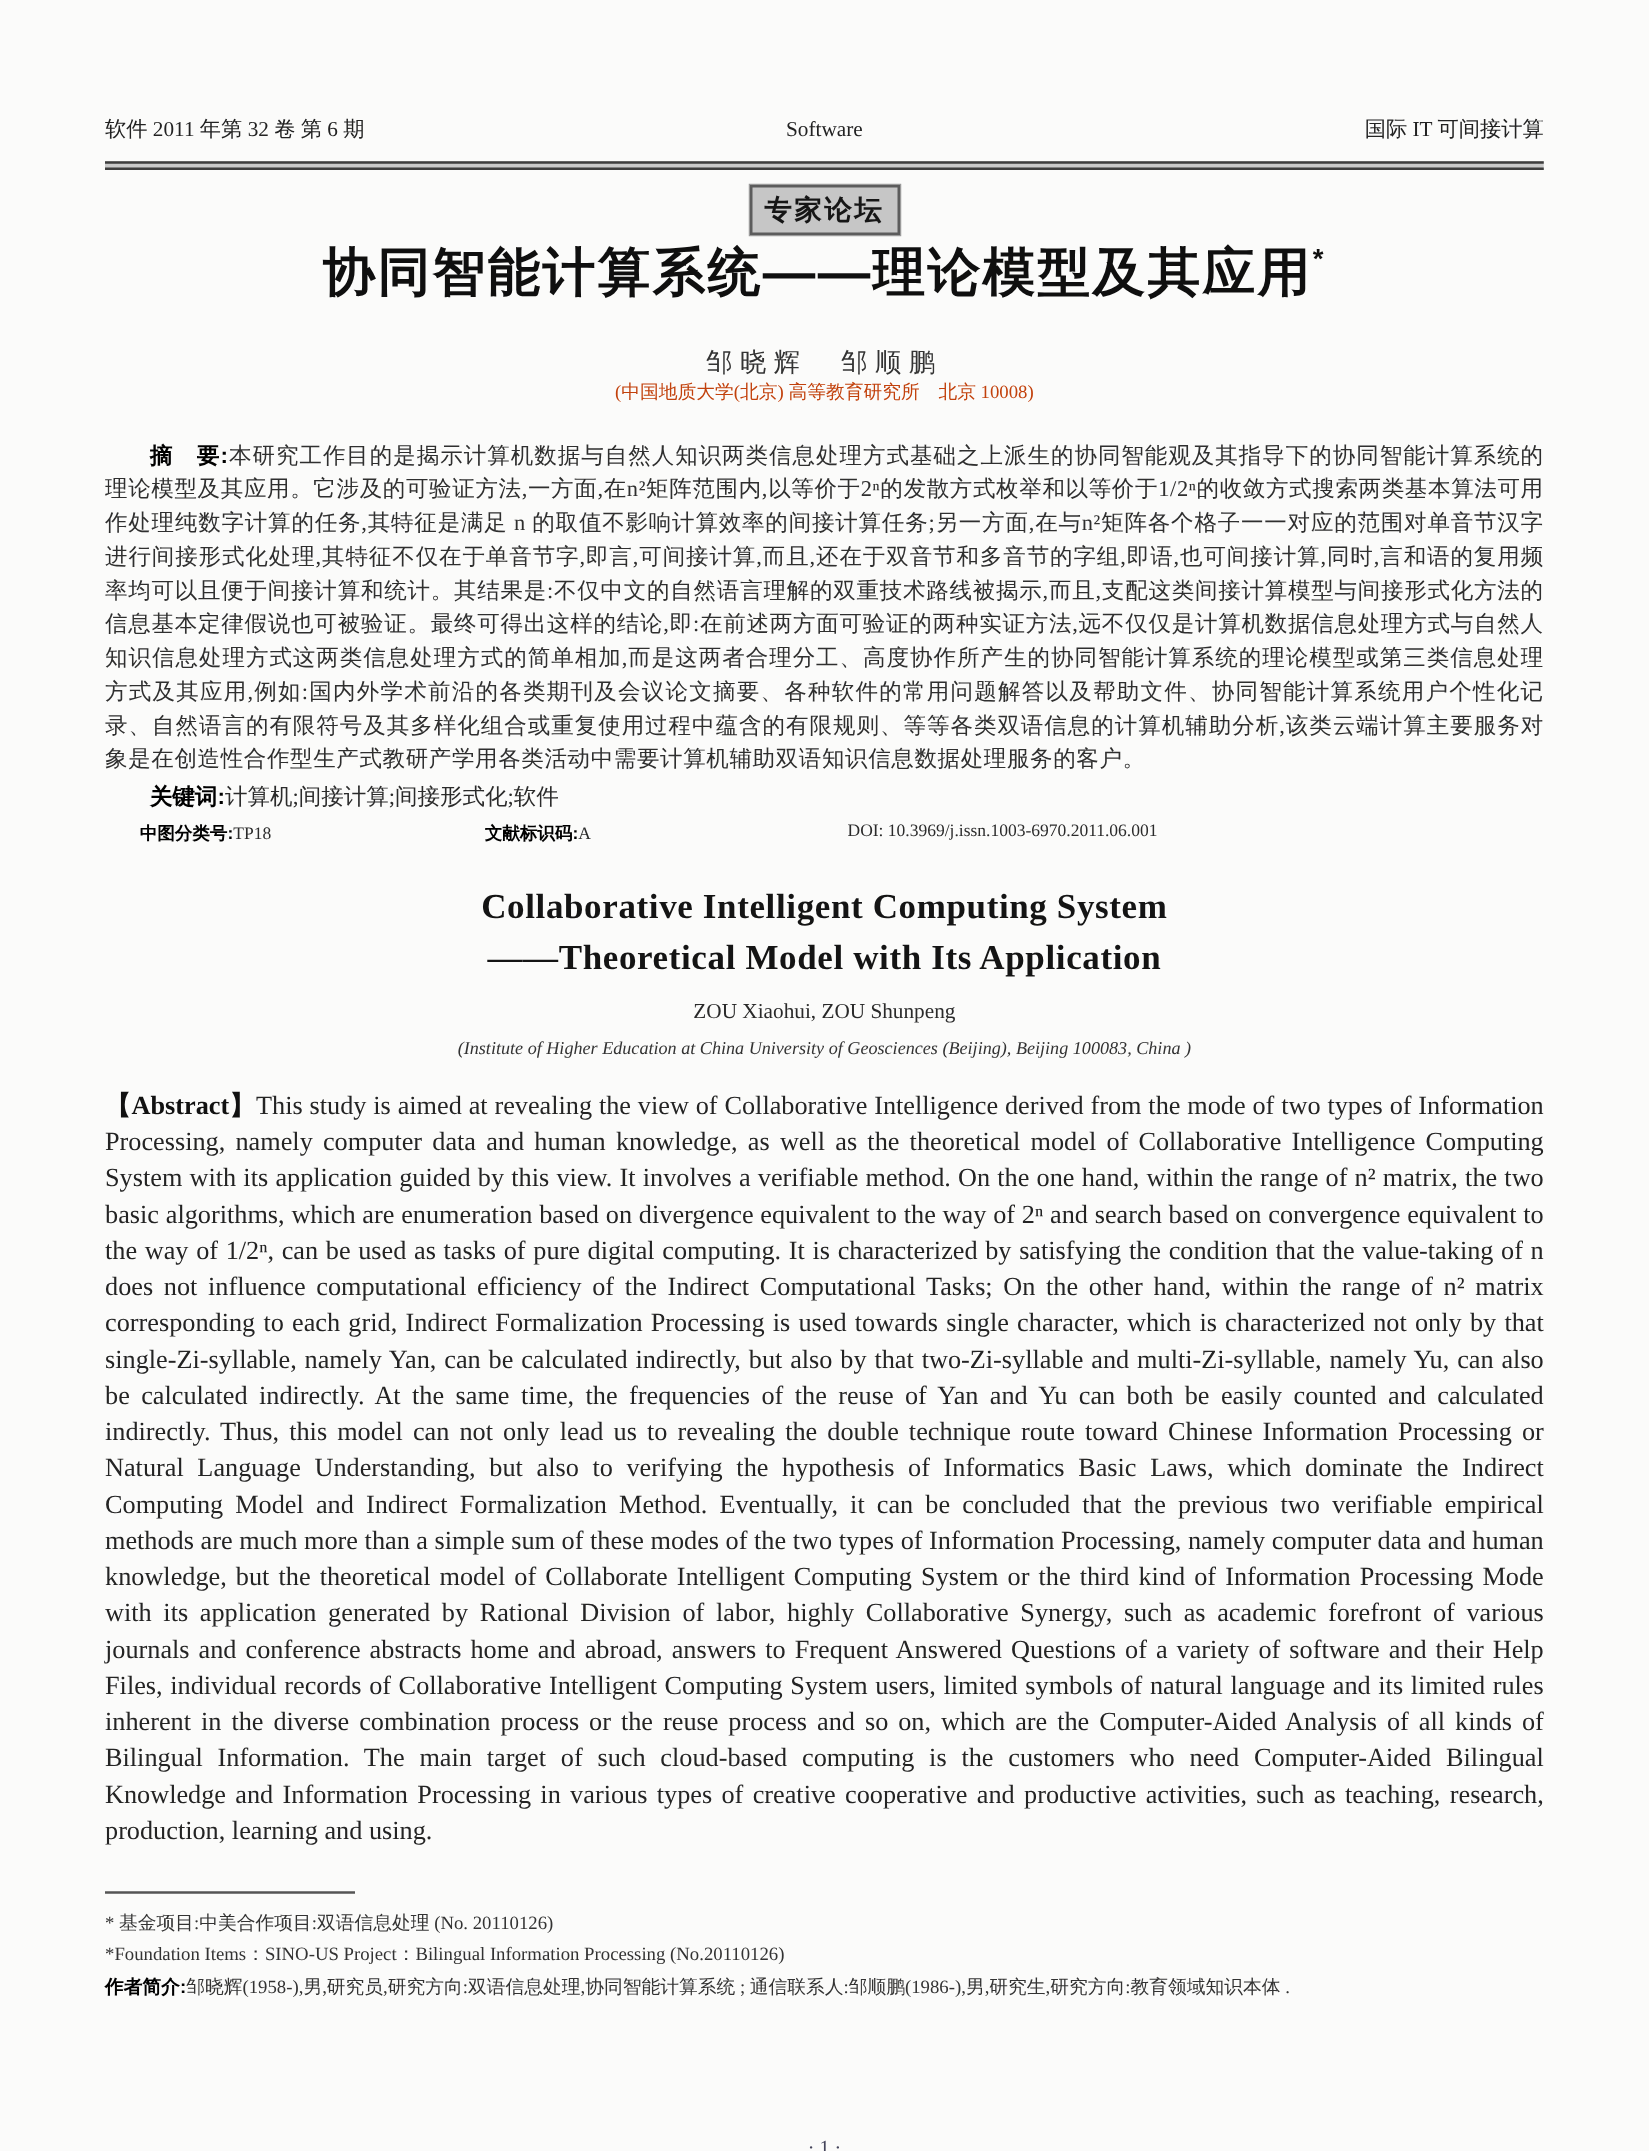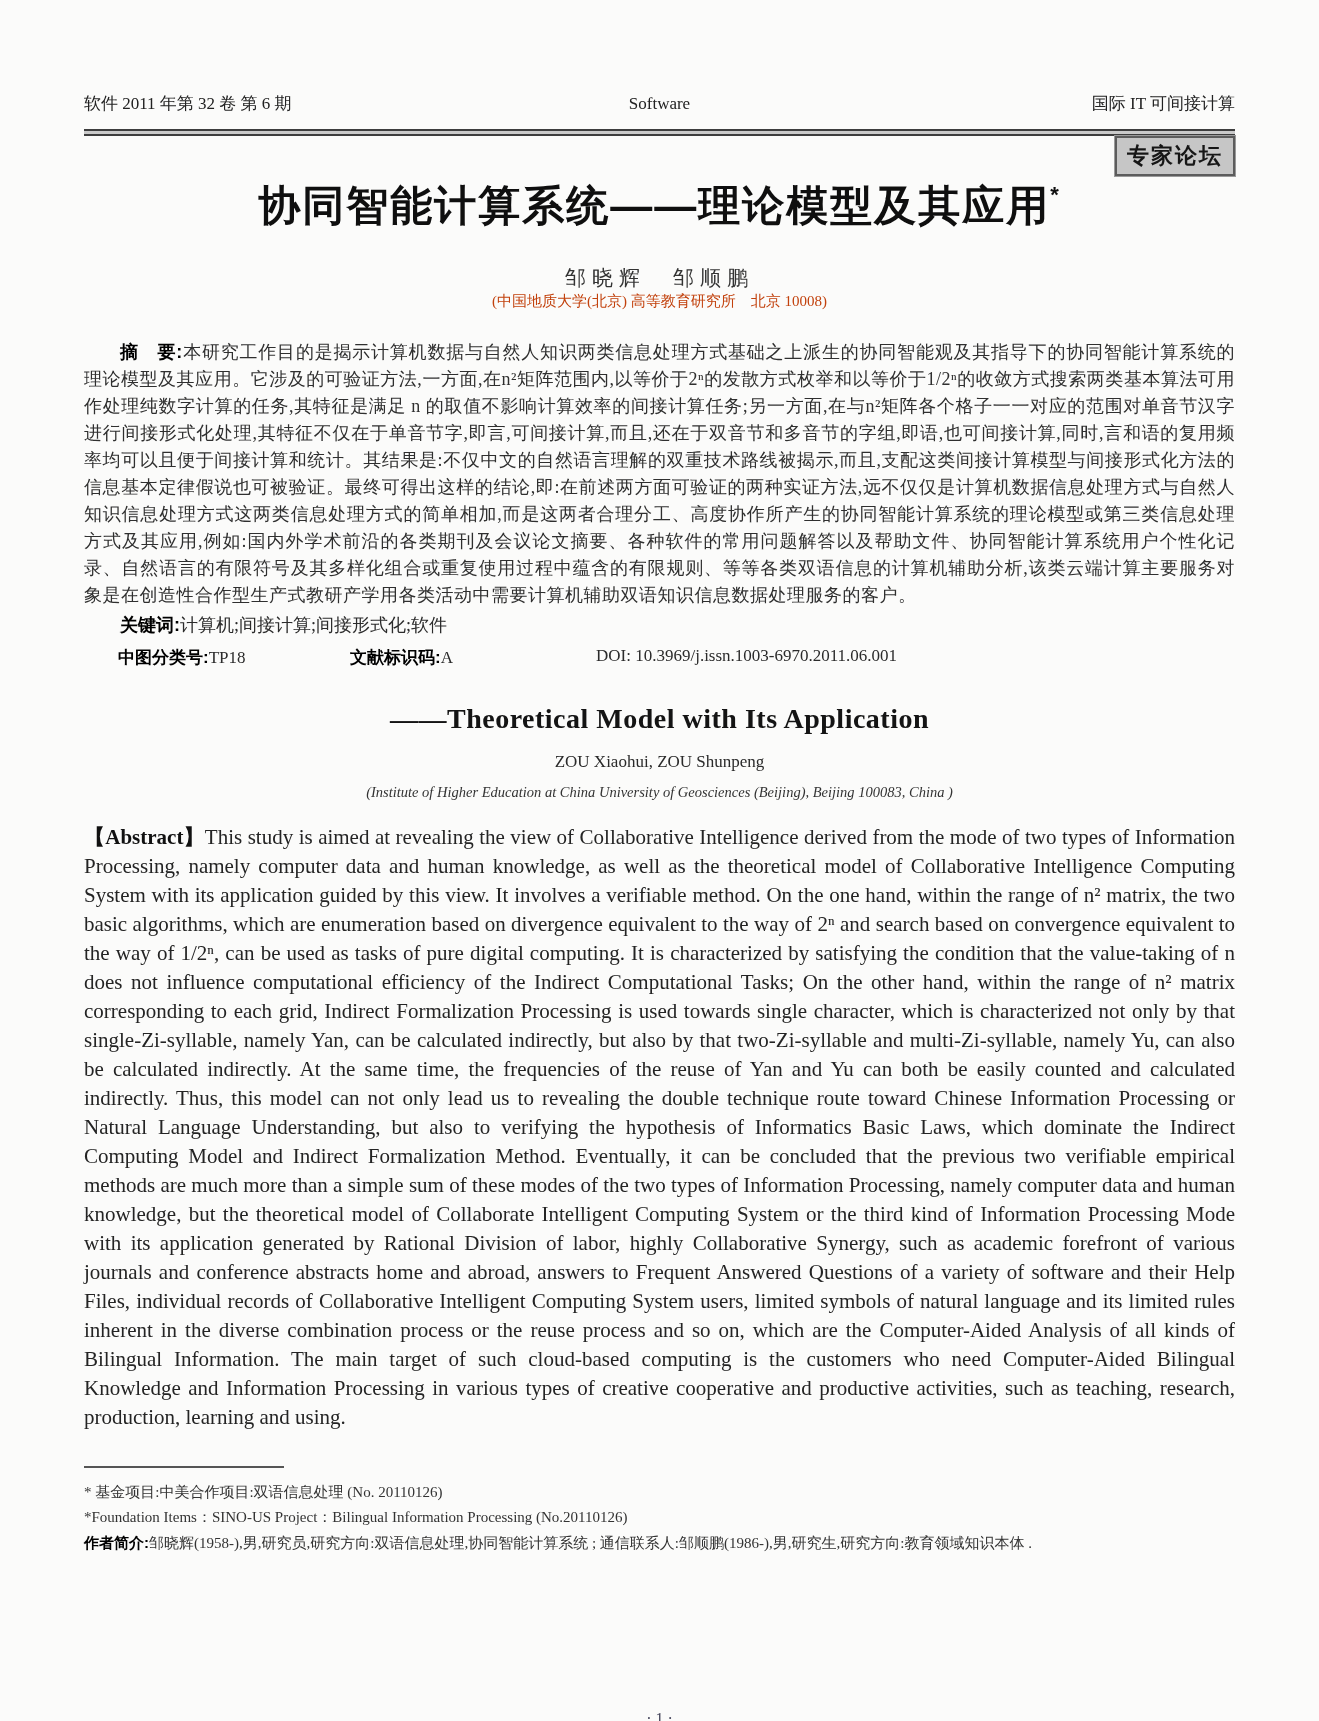--- a/index.html
+++ b/index.html
@@ -12,36 +12,36 @@
   .page{box-sizing:border-box;height:100%;padding:0 84px;position:relative;}
 
   
   .journal-header{display:flex;align-items:baseline;padding-top:92px;font-size:17px;color:#222;}
   .jh-left{width:33%;text-align:left;}
   .jh-center{width:34%;text-align:center;}
   .jh-right{width:33%;text-align:right;}
   .header-rule{margin-top:14px;height:3px;background:#c9c9c9;border-top:2px solid #3d3d3d;border-bottom:2px solid #3d3d3d;}
 
   
-  .badge-row{display:flex;justify-content:flex-end;}
+  .badge-row{display:flex;justify-content:center;margin-top:12px;}
   .badge{font-family:"Liberation Sans",sans-serif;font-weight:bold;font-size:22px;color:#161616;
          background:#c6c6c6;border:2px solid #5c5c5c;outline:1px solid #9a9a9a;padding:3px 10px;letter-spacing:2px;}
 
   
   .title-cn{margin:2px 0 0;text-align:center;font-family:"Liberation Sans",sans-serif;
             font-size:42px;font-weight:bold;color:#0f0f0f;letter-spacing:2px;}
   .title-cn sup{font-size:22px;vertical-align:18px;}
   .authors-cn{margin-top:30px;text-align:center;font-size:21px;letter-spacing:6px;color:#333;}
   .affil-cn{text-align:center;font-size:15px;color:#c2410c;}
 
   
   .abstract-cn{margin:28px 0 0;text-align:justify;text-indent:2em;font-size:18px;line-height:27px;letter-spacing:.5px;color:#2f2f2f;}
   .lbl-cn{font-family:"Liberation Sans",sans-serif;font-weight:bold;color:#000000;}
   .keywords-cn{margin:3px 0 0;text-indent:2em;font-size:18px;line-height:27px;}
-  .meta-row{display:flex;margin-top:7px;font-size:17px;padding-left:2em;}
+  .meta-row{display:flex;margin-top:7px;font-size:14px;padding-left:2em;gap:44px;}
   .meta-clc{width:232px;}
   .meta-doc{width:246px;}
 
   
   .title-en{margin-top:30px;text-align:center;font-size:28px;font-weight:bold;line-height:1.45;color:#141414;letter-spacing:.5px;}
   .authors-en{margin-top:12px;text-align:center;font-size:17px;color:#2a2a2a;}
   .affil-en{margin-top:12px;text-align:center;font-size:14.5px;font-style:italic;color:#333;}
   .abstract-en{margin:22px 0 0;text-align:justify;font-size:21px;line-height:29px;color:#242424;}
   .lbl-en{font-weight:bold;color:#111;}
   .keywords-en{margin:0;font-size:17px;line-height:29px;text-indent:2em;}
@@ -80,20 +80,21 @@
 
   <p class="keywords-cn"><span class="lbl-cn">关键词:</span><span>计算机;间接计算;间接形式化;软件</span></p>
 
   <div class="meta-row">
     <span class="meta-clc"><span class="lbl-cn">中图分类号:</span><span>TP18</span></span>
     <span class="meta-doc"><span class="lbl-cn">文献标识码:</span><span>A</span></span>
     <span class="meta-doi">DOI: 10.3969/j.issn.1003-6970.2011.06.001</span>
   </div>
 
   <div class="title-en">
+    <div>Collaborative Intelligent Computing System</div>
     <div>——Theoretical Model with Its Application</div>
   </div>
 
   <div class="authors-en">ZOU Xiaohui, ZOU Shunpeng</div>
   <div class="affil-en">(Institute of Higher Education at China University of Geosciences (Beijing), Beijing 100083, China )</div>
 
   <p class="abstract-en"><span class="lbl-en">【Abstract】</span><span>This study is aimed at revealing the view of Collaborative Intelligence derived from the mode of two types of Information Processing, namely computer data and human knowledge, as well as the theoretical model of Collaborative Intelligence Computing System with its application guided by this view. It involves a verifiable method. On the one hand, within the range of n² matrix, the two basic algorithms, which are enumeration based on divergence equivalent to the way of 2ⁿ and search based on convergence equivalent to the way of 1/2ⁿ, can be used as tasks of pure digital computing. It is characterized by satisfying the condition that the value-taking of n does not influence computational efficiency of the Indirect Computational Tasks; On the other hand, within the range of n² matrix corresponding to each grid, Indirect Formalization Processing is used towards single character, which is characterized not only by that single-Zi-syllable, namely Yan, can be calculated indirectly, but also by that two-Zi-syllable and multi-Zi-syllable, namely Yu, can also be calculated indirectly. At the same time, the frequencies of the reuse of Yan and Yu can both be easily counted and calculated indirectly. Thus, this model can not only lead us to revealing the double technique route toward Chinese Information Processing or Natural Language Understanding, but also to verifying the hypothesis of Informatics Basic Laws, which dominate the Indirect Computing Model and Indirect Formalization Method. Eventually, it can be concluded that the previous two verifiable empirical methods are much more than a simple sum of these modes of the two types of Information Processing, namely computer data and human knowledge, but the theoretical model of Collaborate Intelligent Computing System or the third kind of Information Processing Mode with its application generated by Rational Division of labor, highly Collaborative Synergy, such as academic forefront of various journals and conference abstracts home and abroad, answers to Frequent Answered Questions of a variety of software and their Help Files, individual records of Collaborative Intelligent Computing System users, limited symbols of natural language and its limited rules inherent in the diverse combination process or the reuse process and so on, which are the Computer-Aided Analysis of all kinds of Bilingual Information. The main target of such cloud-based computing is the customers who need Computer-Aided Bilingual Knowledge and Information Processing in various types of creative cooperative and productive activities, such as teaching, research, production, learning and using.</span></p>
 
 
   <hr class="fn-sep">

